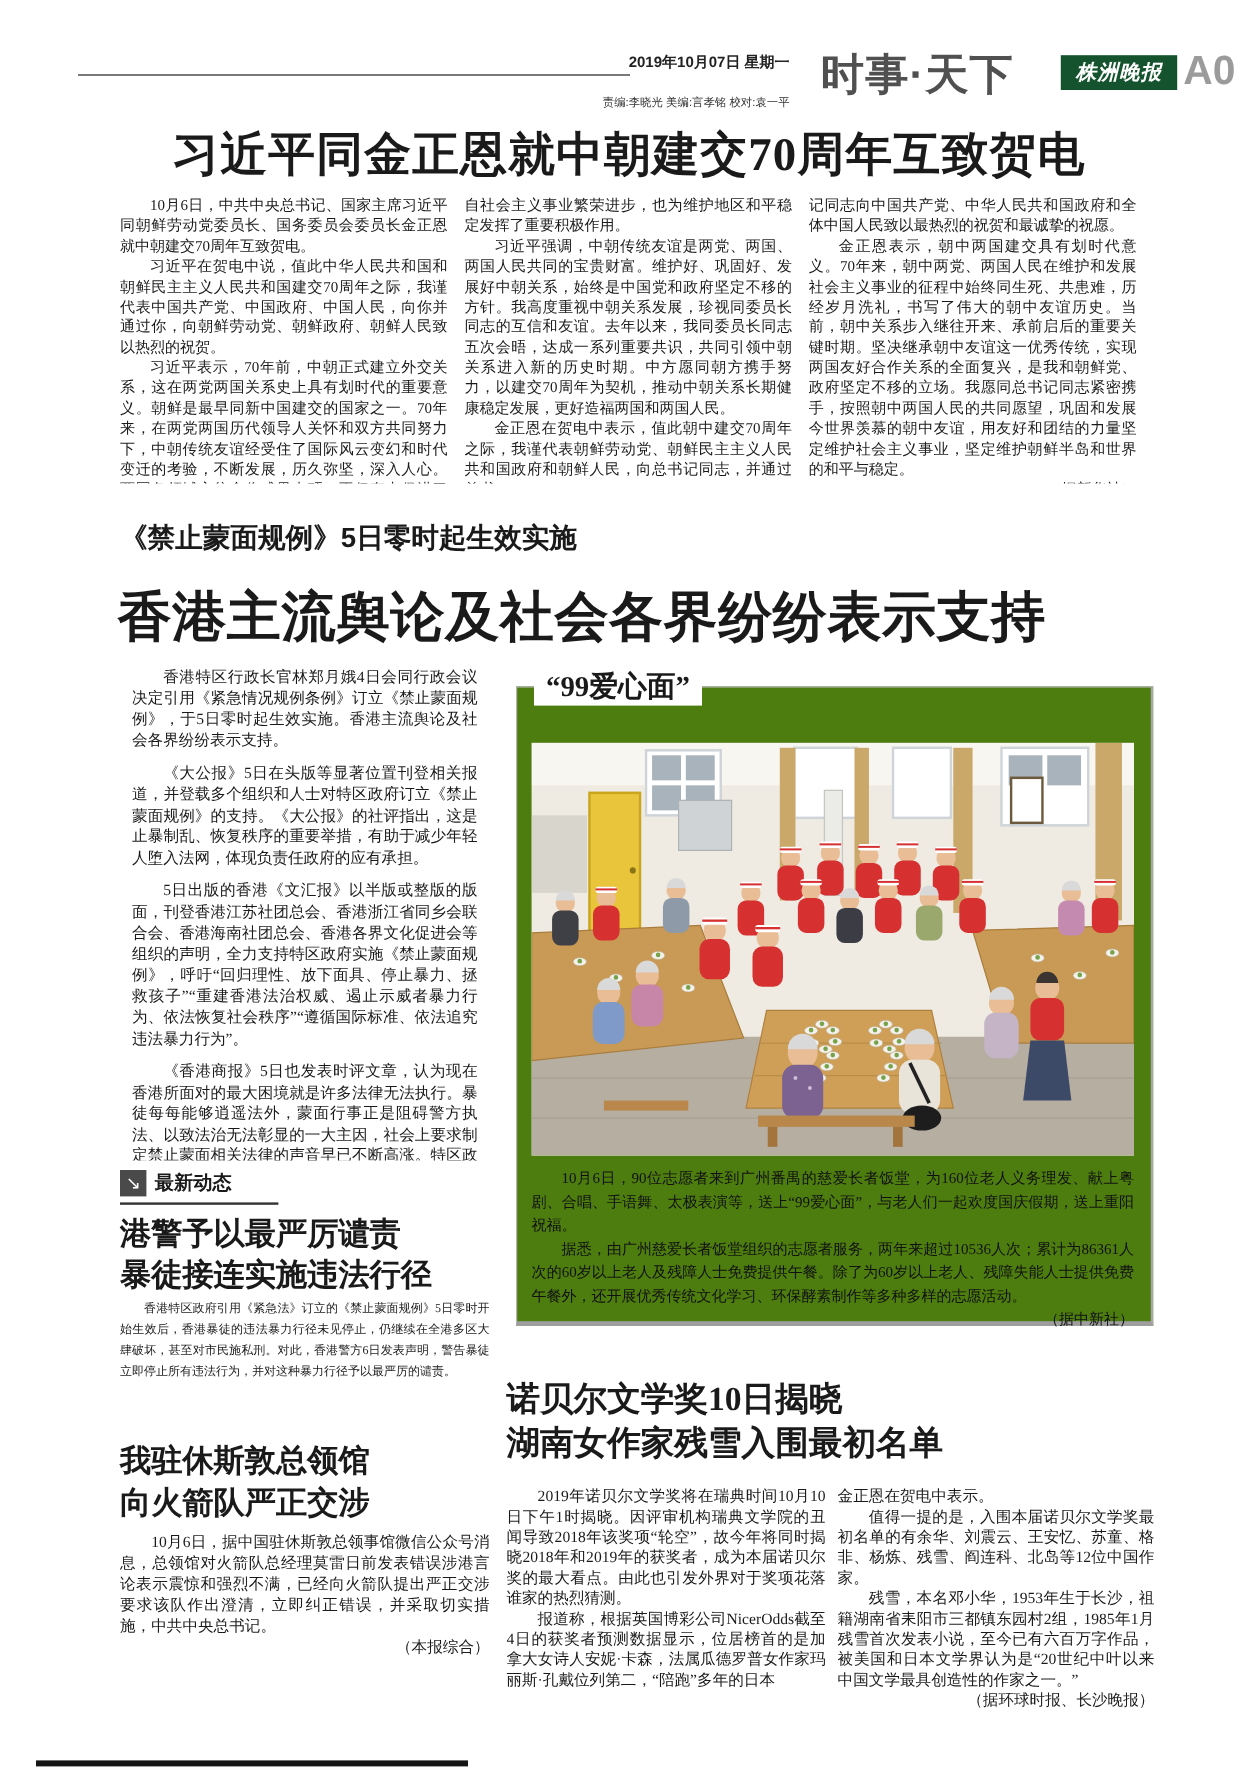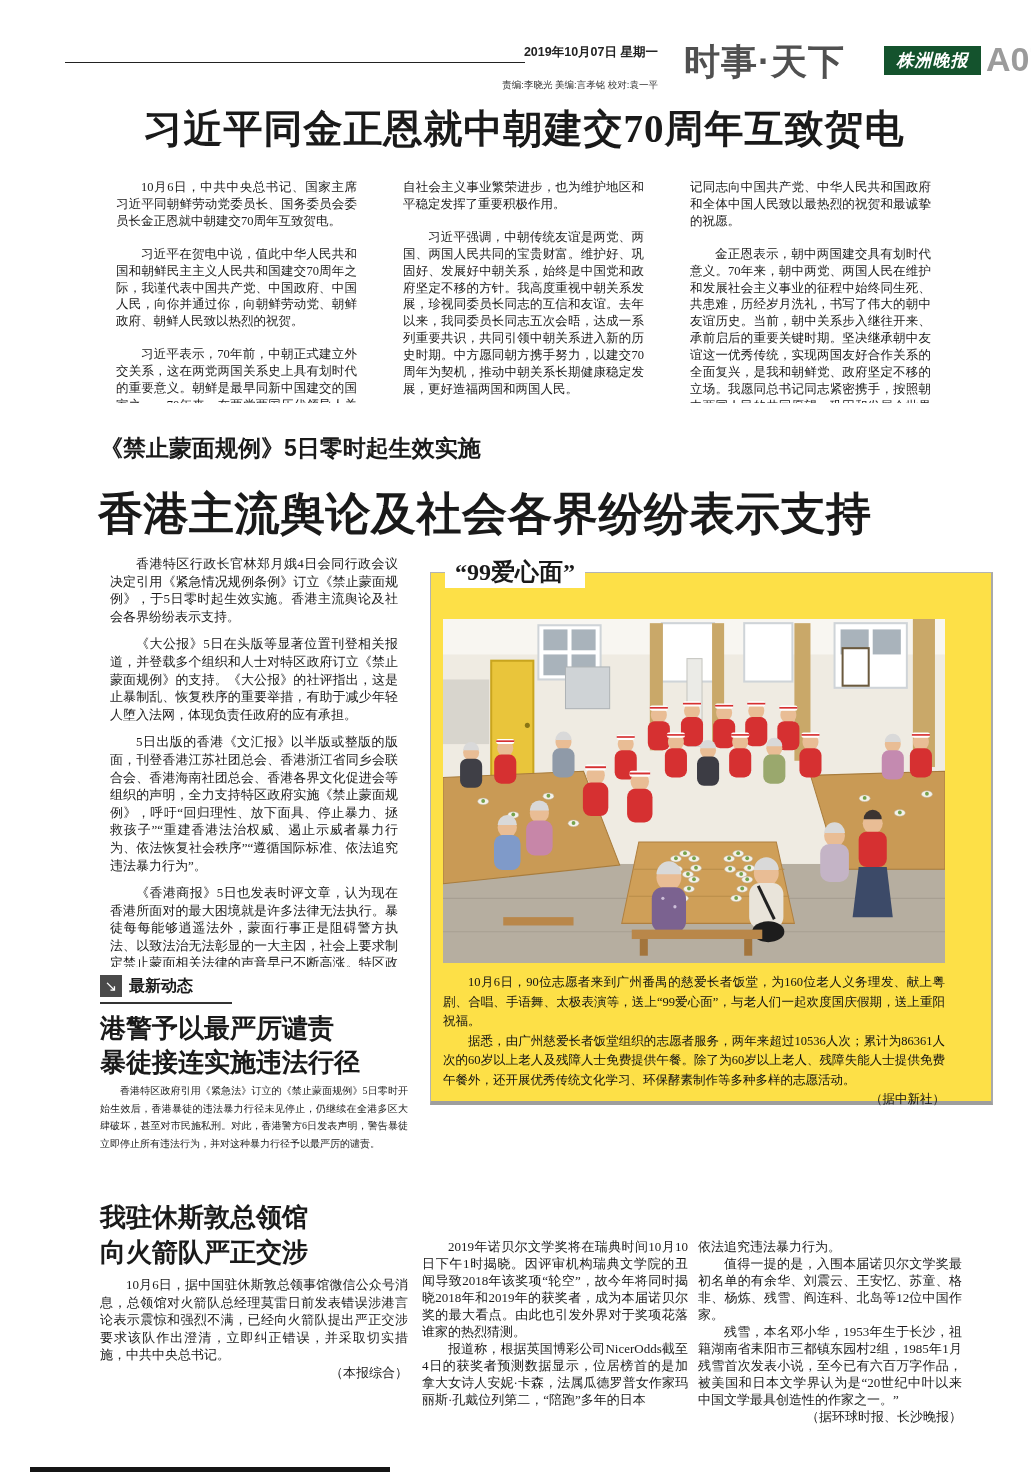--- a/index.html
+++ b/index.html
@@ -15,36 +15,36 @@
   .hdr-logo{position:absolute;left:884px;top:46px;width:97px;height:29px;background:#14532d;
             color:#fff;display:flex;align-items:center;justify-content:center;
             font-size:17px;font-weight:bold;font-style:italic;letter-spacing:1px;}
   .hdr-pageno{position:absolute;left:986px;top:40px;font-size:34px;color:#9b9b9b;font-weight:700;
               font-family:"Liberation Sans",sans-serif;}
   
   .a1-head{position:absolute;left:90px;top:102px;width:868px;text-align:center;
            font-size:39px;font-weight:bold;letter-spacing:1px;white-space:nowrap;}
   .col{position:absolute;top:163px;width:273px;height:240px;overflow:hidden;
        font-size:12.5px;line-height:16.9px;text-align:justify;}
-  .col p{margin:16px;text-indent:2em;}
+  .col p{margin:0;text-indent:2em;}
   .col p.cont{text-indent:0;}
   .c1{left:100px;} .c2{left:387px;} .c3{left:674px;}
   .byline{text-align:right !important;text-indent:0 !important;}
   
   .a2-kicker{position:absolute;left:100px;top:433px;font-size:23px;font-weight:bold;
              font-family:"Liberation Sans",sans-serif;}
   .a2-head{position:absolute;left:98px;top:484px;width:860px;font-size:45px;font-weight:900;
            font-family:"Liberation Sans",sans-serif;white-space:nowrap;letter-spacing:0.5px;}
   .a2-col{position:absolute;left:100px;top:545px;width:308px;height:422px;overflow:hidden;
           font-size:13px;line-height:17.6px;text-align:justify;}
   .a2-col p{margin:10px;text-indent:2em;}
   
   .photo-box{position:absolute;left:430px;top:572px;width:528px;height:528px;
              border:1px solid #b3b3b3;border-right:2px solid #a9a9a9;border-bottom:4px solid #9e9e9e;
-             background:#fde047;padding-left:32px;}
+             background:#4d7c0f;}
   .photo-box-title{position:absolute;top:-17px;left:14px;background:#fff;padding:0 10px;
                    font-size:24px;font-weight:bold;}
   .photo{position:absolute;left:12px;top:46px;width:502px;height:344px;overflow:hidden;background:#efebe2;}
   .photo svg{display:block;width:100%;height:100%;}
   .photo-caption{position:absolute;left:12px;top:400px;width:502px;font-size:12.5px;
                  line-height:19.5px;text-align:justify;color:#111;}
   .photo-caption p{margin:0;text-indent:2em;}
   
   .tag-row{position:absolute;left:100px;top:975px;width:132px;display:flex;align-items:center;gap:7px;
            border-bottom:2px solid #333;padding-bottom:5px;}
@@ -265,25 +265,29 @@
 
   <div class="b2-head">
     <div>我驻休斯敦总领馆</div>
     <div>向火箭队严正交涉</div>
   </div>
   <div class="b2-body">
     <p>10月6日，据中国驻休斯敦总领事馆微信公众号消息，总领馆对火箭队总经理莫雷日前发表错误涉港言论表示震惊和强烈不满，已经向火箭队提出严正交涉要求该队作出澄清，立即纠正错误，并采取切实措施，中共中央总书记。</p>
     <p class="byline">（本报综合）</p>
   </div>
 
+  <div class="nb-head">
+    <div>诺贝尔文学奖10日揭晓</div>
+    <div>湖南女作家残雪入围最初名单</div>
+  </div>
   <div class="nb-col nb1">
     <p>2019年诺贝尔文学奖将在瑞典时间10月10日下午1时揭晓。因评审机构瑞典文学院的丑闻导致2018年该奖项“轮空”，故今年将同时揭晓2018年和2019年的获奖者，成为本届诺贝尔奖的最大看点。由此也引发外界对于奖项花落谁家的热烈猜测。</p>
     <p>报道称，根据英国博彩公司NicerOdds截至4日的获奖者预测数据显示，位居榜首的是加拿大女诗人安妮·卡森，法属瓜德罗普女作家玛丽斯·孔戴位列第二，“陪跑”多年的日本</p>
   </div>
   <div class="nb-col nb2">
-    <p class="cont">依法追究违法暴力行为。</p>
+    <p class="cont">金正恩在贺电中表示。</p>
     <p>值得一提的是，入围本届诺贝尔文学奖最初名单的有余华、刘震云、王安忆、苏童、格非、杨炼、残雪、阎连科、北岛等12位中国作家。</p>
     <p>残雪，本名邓小华，1953年生于长沙，祖籍湖南省耒阳市三都镇东园村2组，1985年1月残雪首次发表小说，至今已有六百万字作品，被美国和日本文学界认为是“20世纪中叶以来中国文学最具创造性的作家之一。”</p>
     <p class="byline">（据环球时报、长沙晚报）</p>
   </div>
 
   <div class="bottom-strip"></div>
 </div>
 
 </body></html>

